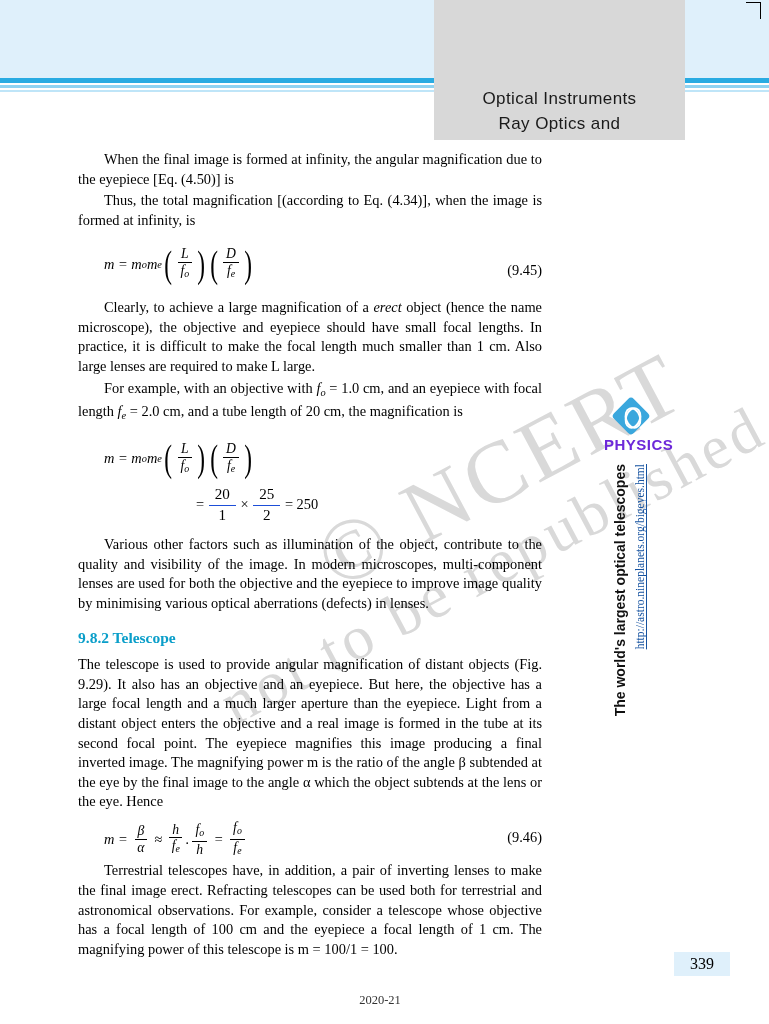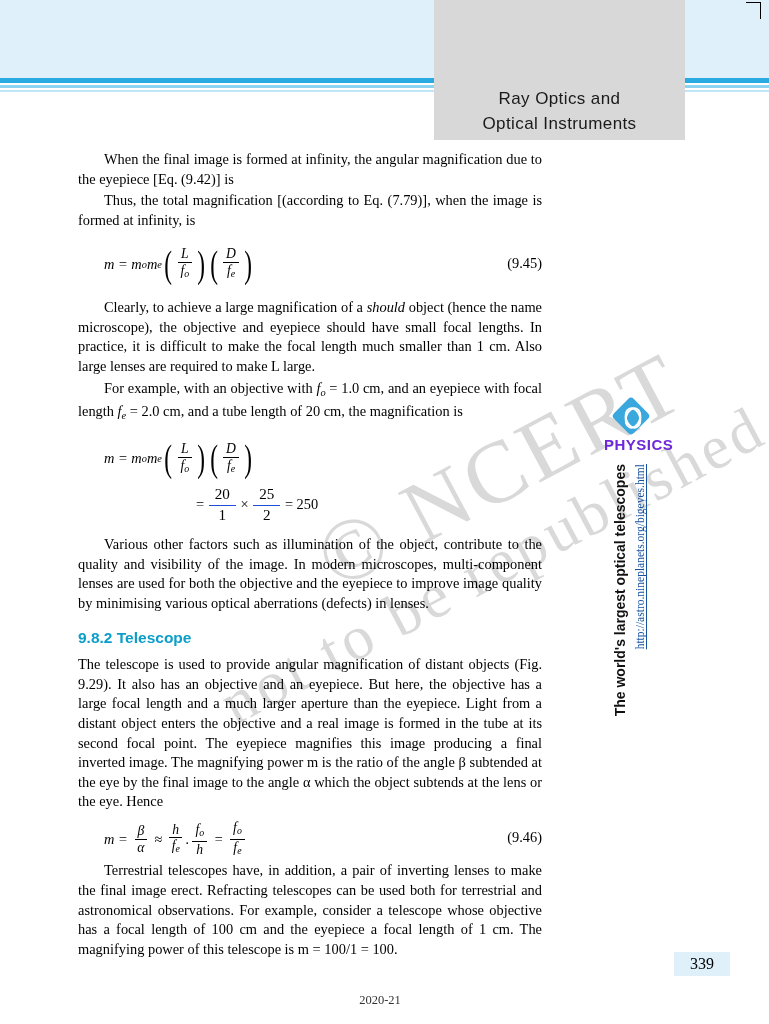--- a/index.html
+++ b/index.html
@@ -159,21 +159,21 @@
     padding: 0 6px;
     border-bottom: 1px solid #1d4ed8;
     line-height: 1.3em;
   }
   .bigfrac .den {
     padding: 0 6px;
     line-height: 1.3em;
   }
 
   .section-head {
-    font-family: Liberation Sans, sans-serif;
+    font-family: Liberation Serif, serif;
     font-weight: bold;
     font-size: 15.5px;
     color: #0a9ec9;
     margin: 14px 0 8px 0;
   }
 
   
   .watermark {
     position: absolute;
     left: 150px;
@@ -308,56 +308,56 @@
 <body>
 
 <div class="page-band"></div>
 <div class="band-line-1"></div>
 <div class="band-line-2"></div>
 <div class="band-line-3"></div>
 <div class="corner-mark"></div>
 
 <div class="header-box"></div>
 <div class="header-title">
+  <div>Optical Instruments</div>
   <div>Ray Optics and</div>
-  <div>Optical Instruments</div>
 </div>
 
 <div class="watermark">
   <div class="wm-text wm-1">© NCERT</div>
   <div class="wm-text wm-2">not to be republished</div>
 </div>
 
 <div class="content">
 
-  <p class="indent">When the final image is formed at infinity, the angular magnification due to the eyepiece [Eq. (9.42)] is</p>
-
-
-  <p class="indent">Thus, the total magnification [(according to  Eq. (7.79)], when the image is formed at infinity, is</p>
+  <p class="indent">When the final image is formed at infinity, the angular magnification due to the eyepiece [Eq. (4.50)] is</p>
+
+
+  <p class="indent">Thus, the total magnification [(according to  Eq. (4.34)], when the image is formed at infinity, is</p>
 
   <div class="eq-line" style="margin:16px 0 16px 0;">
     <span class="eq-inline mrow">
       <span>m</span><span>&nbsp;=</span>&nbsp;<span>m</span><sub>o</sub><span>m</span><sub>e</sub>
       <span class="paren">(</span>
       <span class="frac">
           <span class="num">L</span>
           <span class="den"><span>f</span><sub>o</sub></span>
         </span>
       <span class="paren">)</span>
       <span class="paren">(</span>
       <span class="frac">
           <span class="num">D</span>
           <span class="den"><span>f</span><sub>e</sub></span>
         </span>
       <span class="paren">)</span>
     </span>
-    <span class="eq-num" style="top:8px;">(9.45)</span>
+    <span class="eq-num" style="top:15px;">(9.45)</span>
   </div>
 
-  <p class="indent"><span>Clearly, to achieve a large magnification of a </span><i>should</i><span> object (hence the name microscope), the objective and eyepiece should have small focal lengths. In practice, it is difficult to make the focal length much smaller than 1 cm. Also large lenses are required to make L large.</span></p>
+  <p class="indent"><span>Clearly, to achieve a large magnification of a </span><i>erect</i><span> object (hence the name microscope), the objective and eyepiece should have small focal lengths. In practice, it is difficult to make the focal length much smaller than 1 cm. Also large lenses are required to make L large.</span></p>
 
   <p class="indent"><span>For example, with an objective with </span><i>f</i><sub><i>o</i></sub><span> = 1.0 cm, and an eyepiece with focal length </span><i>f</i><sub><i>e</i></sub><span> = 2.0 cm, and a tube length of 20 cm, the magnification is</span></p>
 
   <div class="eq-line" style="margin:16px 0 4px 0;">
     <span class="eq-inline mrow">
       <span>m</span><span>&nbsp;=</span>&nbsp;<span>m</span><sub>o</sub><span>m</span><sub>e</sub>
       <span class="paren">(</span>
       <span class="frac">
           <span class="num">L</span>
           <span class="den"><span>f</span><sub>o</sub></span>

